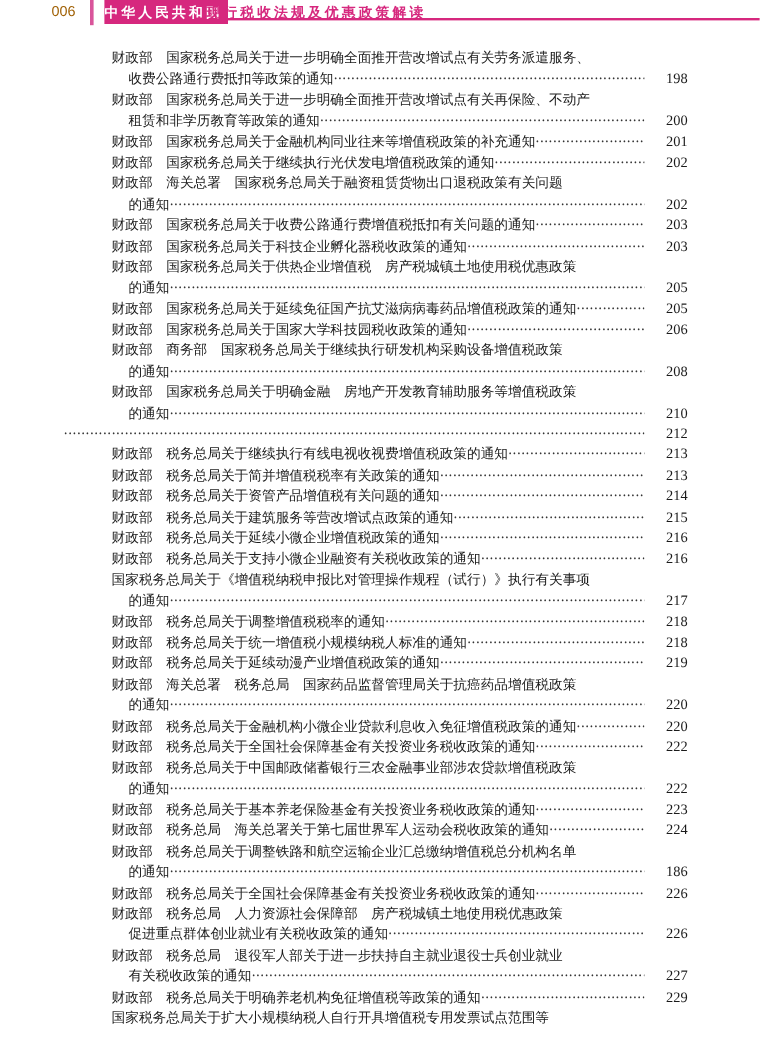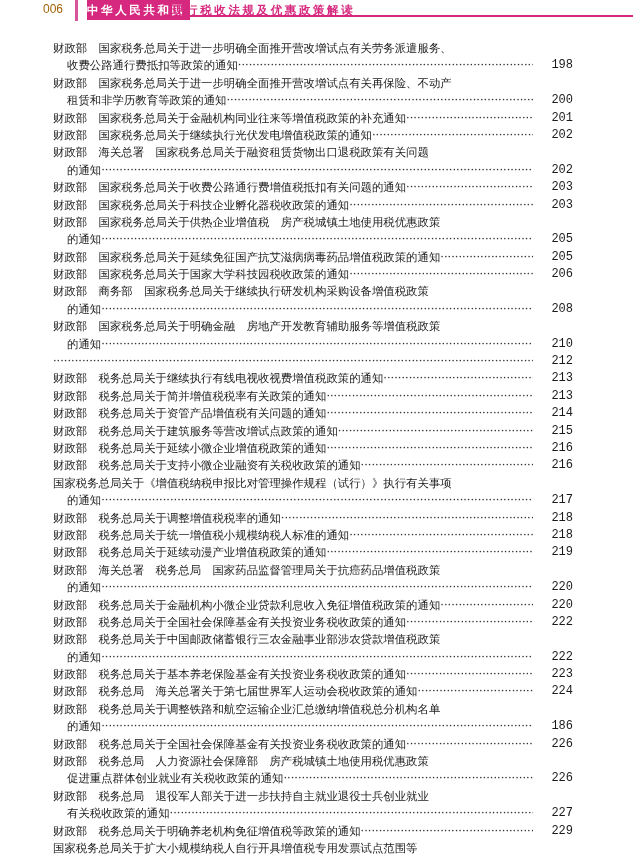--- a/index.html
+++ b/index.html
@@ -11,24 +11,24 @@
   .bar { position: absolute; left: 75px; top: 0; width: 3px; height: 21px; background: #d9559b; }
   .brand { position: absolute; left: 87px; top: 0; height: 19px; background: #d6287e; color: #fff;
            font-family: "DejaVu Sans", sans-serif; font-weight: bold; font-size: 11.5px; letter-spacing: 2.6px;
            padding: 1px 4px 0 0; line-height: 18px; }
   .subtitle { position: absolute; left: 172px; top: 1px; color: #d6287e;
               font-family: "DejaVu Sans", sans-serif; font-weight: bold; font-size: 11.5px; letter-spacing: 2.6px; line-height: 18px; }
   .rule { position: absolute; left: 166px; top: 15px; right: 0; height: 2px; background: #d6287e; }
   .toc { position: absolute; left: 53px; top: 40px; width: 520px; font-size: 11.4px; }
   .line { height: 17.4px; line-height: 17.4px; white-space: nowrap; display: flex; }
   .line.indent { padding-left: 14px; }
-  .line .t { flex: 0 0 auto; }
+  .line .t { flex: 0 0 auto; margin-left: 40px; }
   .line .dots { flex: 1 1 auto; overflow: hidden; color: #333; letter-spacing: 0; }
   .line .dots::before { content: "····································································································································································"; }
-  .line .p { flex: 0 0 auto; font-family: Liberation Mono, monospace; font-size: 12px; margin-left: 18px; }
+  .line .p { flex: 0 0 auto; font-family: Liberation Serif, serif; font-size: 12px; margin-left: 18px; }
 </style>
 </head>
 <body>
 
 <div class="header">
   <span class="page-num">006</span>
   <span class="bar"></span>
   <span class="rule"></span>
   <span class="brand">中华人民共和国</span>
   <span class="subtitle">现行税收法规及优惠政策解读</span>

